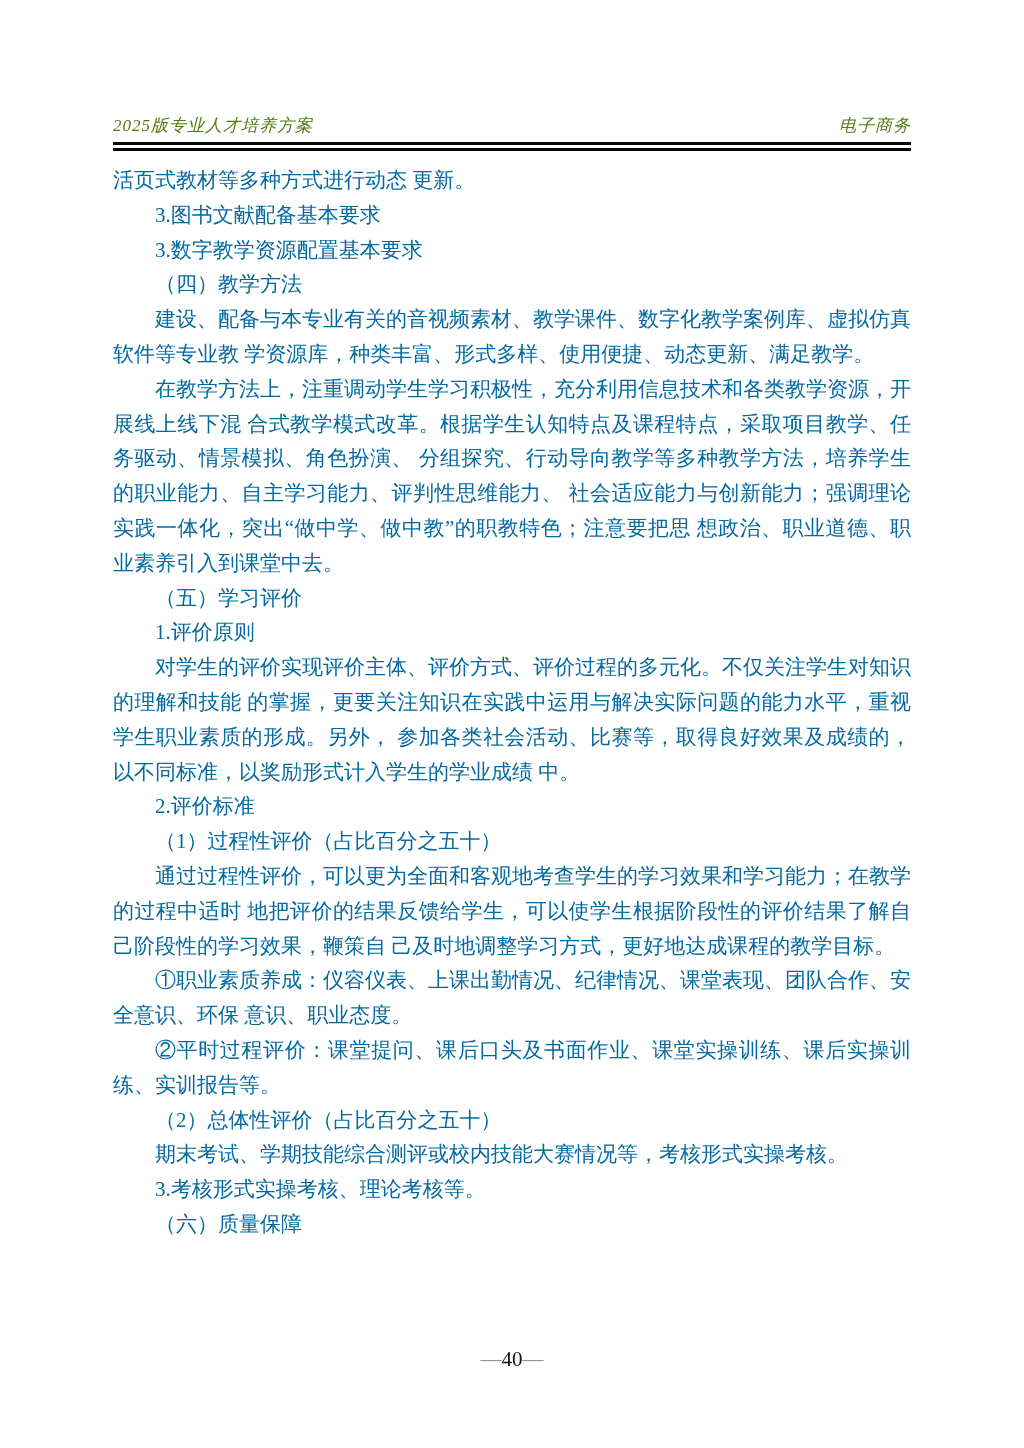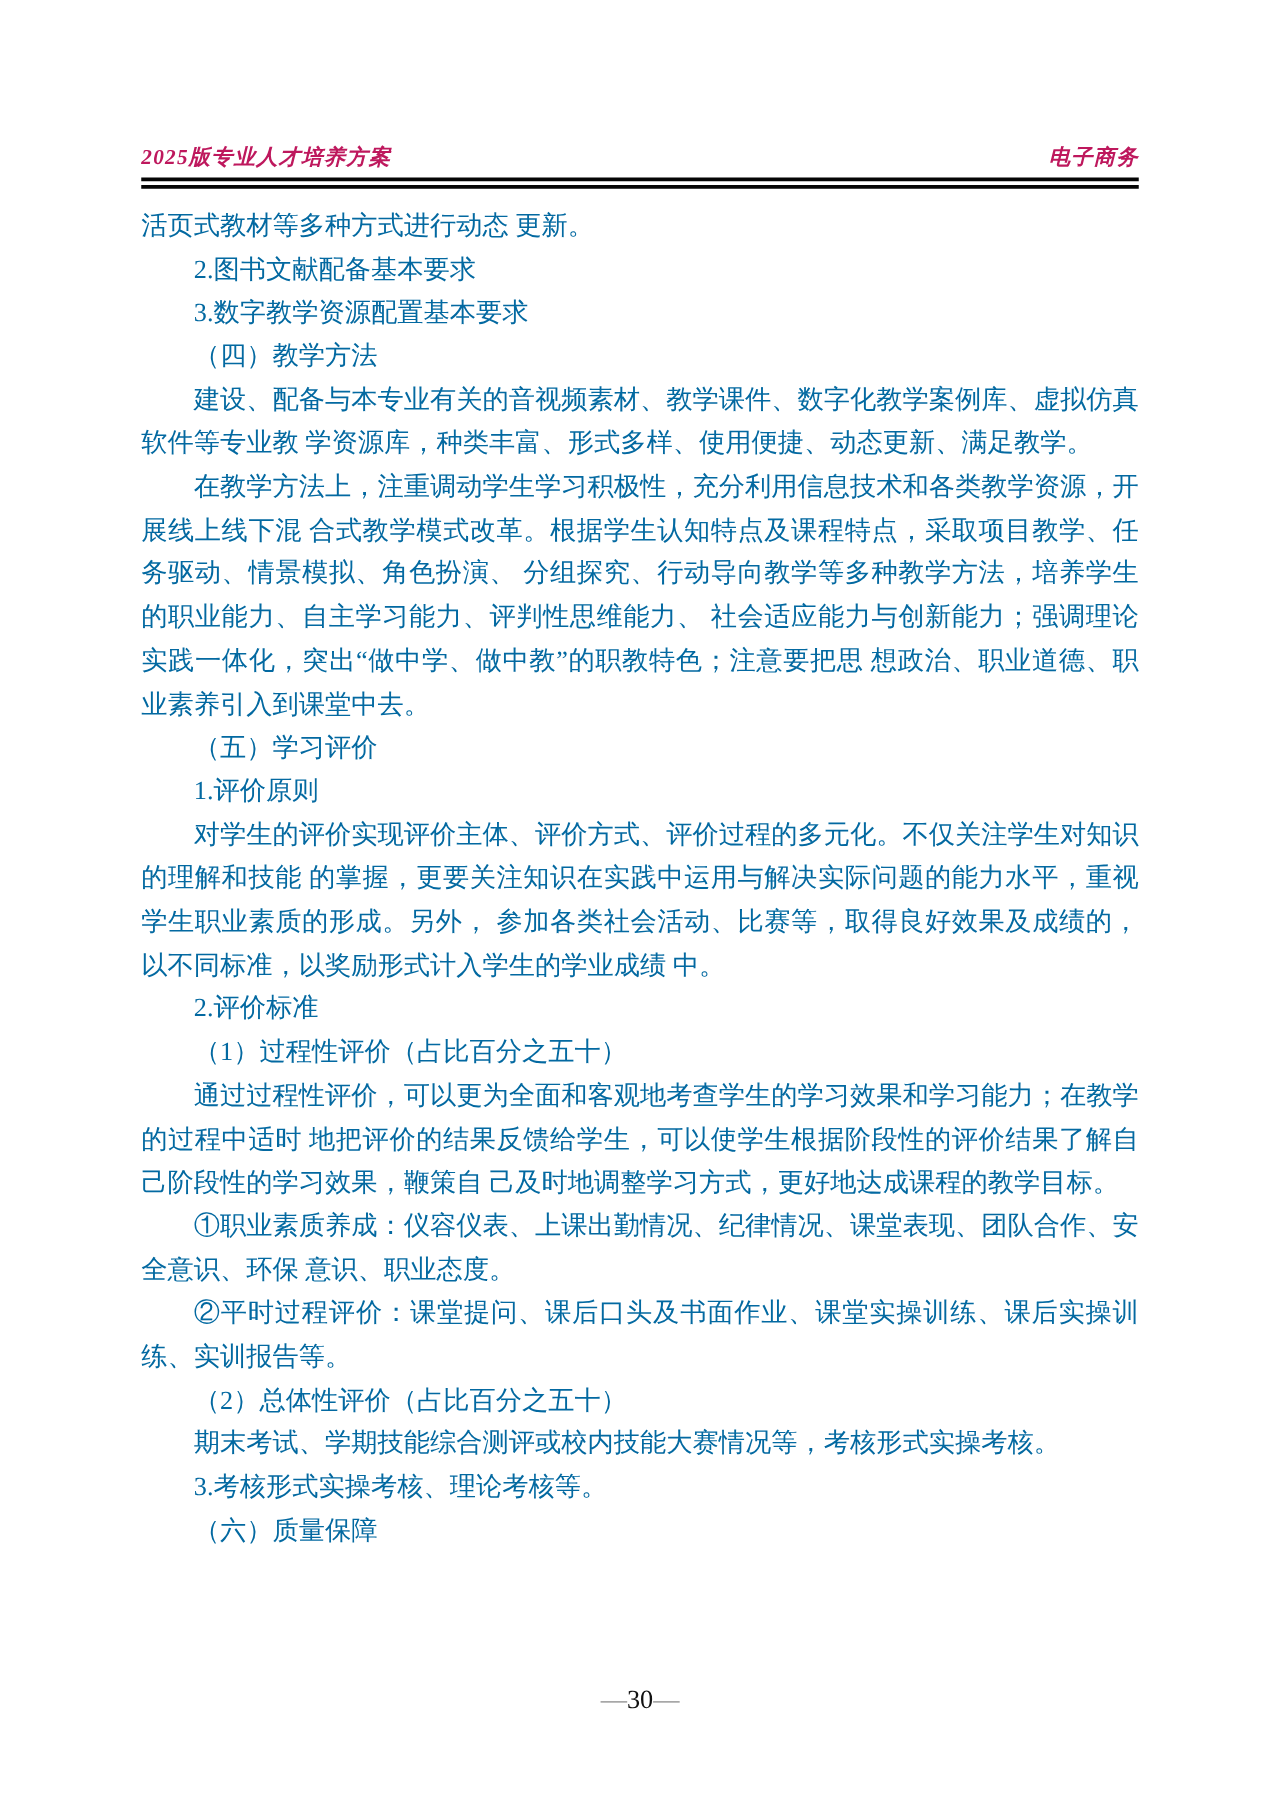--- a/index.html
+++ b/index.html
@@ -18,23 +18,23 @@
   }
   .header {
     position: absolute;
     left: 113px;
     right: 113px;
     top: 114px;
     display: flex;
     justify-content: space-between;
     align-items: baseline;
     font-size: 17px;
-    font-weight: bold;
+    font-weight: normal;
     font-style: italic;
-    color: #be185d;
+    color: #4d7c0f;
     letter-spacing: 1px;
   }
   .header-rule {
     position: absolute;
     left: 113px;
     right: 113px;
     top: 142px;
     height: 3px;
     border-top: 3px solid #050505;
     border-bottom: 3px solid #050505;
@@ -76,36 +76,36 @@
 
   <div class="header">
     <span>2025版专业人才培养方案</span>
     <span>电子商务</span>
   </div>
 
   <div class="header-rule"></div>
 
   <div class="content">
     <p>活页式教材等多种方式进行动态 更新。</p>
-    <p class="indent">2.图书文献配备基本要求</p>
+    <p class="indent">3.图书文献配备基本要求</p>
     <p class="indent">3.数字教学资源配置基本要求</p>
     <p class="indent">（四）教学方法</p>
     <p class="indent">建设、配备与本专业有关的音视频素材、教学课件、数字化教学案例库、虚拟仿真软件等专业教 学资源库，种类丰富、形式多样、使用便捷、动态更新、满足教学。</p>
     <p class="indent">在教学方法上，注重调动学生学习积极性，充分利用信息技术和各类教学资源，开展线上线下混 合式教学模式改革。根据学生认知特点及课程特点，采取项目教学、任务驱动、情景模拟、角色扮演、 分组探究、行动导向教学等多种教学方法，培养学生的职业能力、自主学习能力、评判性思维能力、 社会适应能力与创新能力；强调理论实践一体化，突出“做中学、做中教”的职教特色；注意要把思 想政治、职业道德、职业素养引入到课堂中去。</p>
     <p class="indent">（五）学习评价</p>
     <p class="indent">1.评价原则</p>
     <p class="indent">对学生的评价实现评价主体、评价方式、评价过程的多元化。不仅关注学生对知识的理解和技能 的掌握，更要关注知识在实践中运用与解决实际问题的能力水平，重视学生职业素质的形成。另外， 参加各类社会活动、比赛等，取得良好效果及成绩的，以不同标准，以奖励形式计入学生的学业成绩 中。</p>
     <p class="indent">2.评价标准</p>
     <p class="indent">（1）过程性评价（占比百分之五十）</p>
     <p class="indent">通过过程性评价，可以更为全面和客观地考查学生的学习效果和学习能力；在教学的过程中适时 地把评价的结果反馈给学生，可以使学生根据阶段性的评价结果了解自己阶段性的学习效果，鞭策自 己及时地调整学习方式，更好地达成课程的教学目标。</p>
     <p class="indent">①职业素质养成：仪容仪表、上课出勤情况、纪律情况、课堂表现、团队合作、安全意识、环保 意识、职业态度。</p>
     <p class="indent">②平时过程评价：课堂提问、课后口头及书面作业、课堂实操训练、课后实操训练、实训报告等。</p>
     <p class="indent">（2）总体性评价（占比百分之五十）</p>
     <p class="indent">期末考试、学期技能综合测评或校内技能大赛情况等，考核形式实操考核。</p>
     <p class="indent">3.考核形式实操考核、理论考核等。</p>
     <p class="indent">（六）质量保障</p>
   </div>
 
   <div class="footer">
-    <span class="dash">—</span><span>30</span><span class="dash">—</span>
+    <span class="dash">—</span><span>40</span><span class="dash">—</span>
   </div>
 
 </div>
 
 </body></html>

